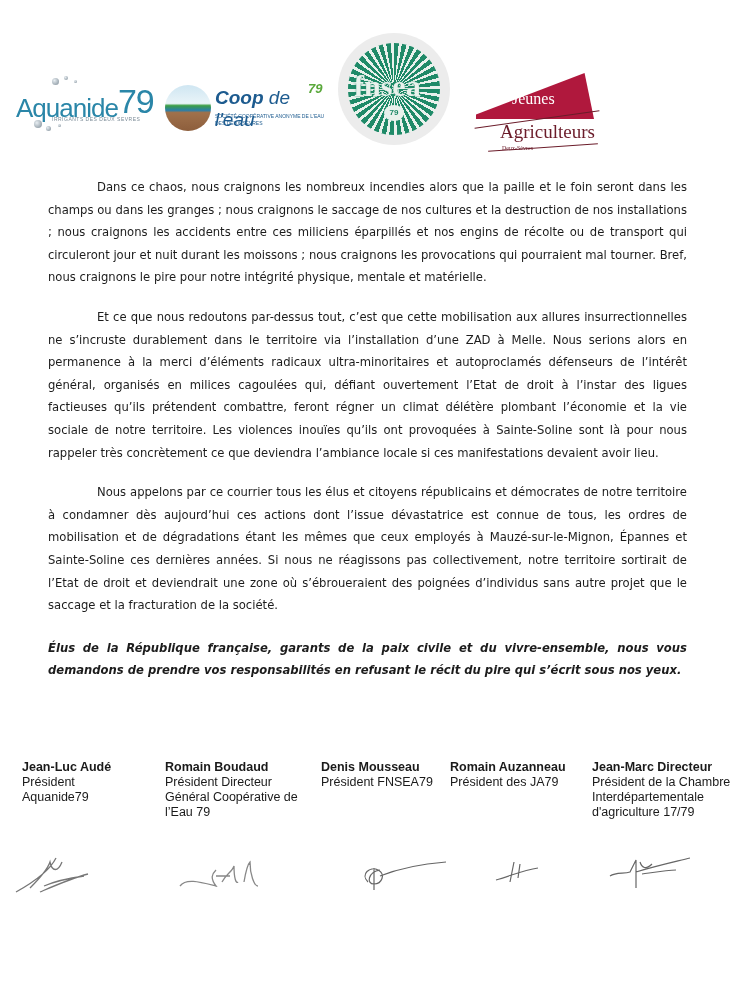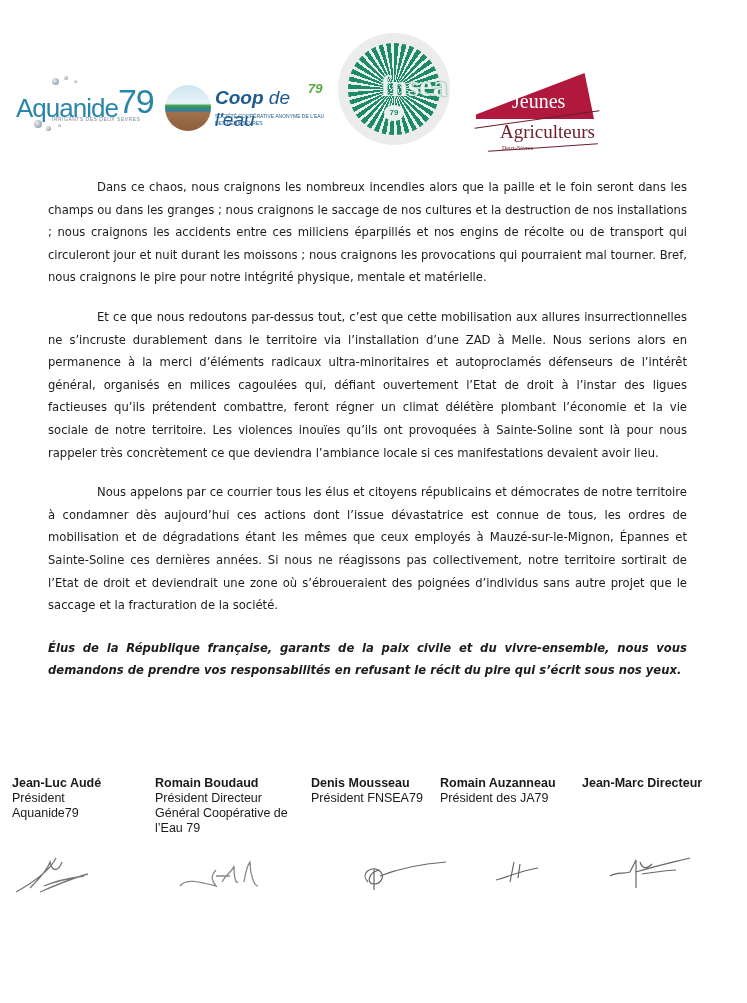--- a/index.html
+++ b/index.html
@@ -18,46 +18,46 @@
   .coop { left: 163px; top: 82px; width: 170px; height: 55px; }
   .coop .disc { position: absolute; left: 2px; top: 3px; width: 46px; height: 46px; border-radius: 50%; overflow: hidden; background: linear-gradient(#cfe6f2 0%, #e9f4f8 40%, #3b9e46 45%, #2a7fa8 55%, #a0714b 60%, #8d5e3c 100%); }
   .coop .title { position: absolute; left: 52px; top: 5px; font-family: "Liberation Sans", sans-serif; font-size: 19px; font-weight: bold; color: #1d5b8f; }
   .coop .title i { font-weight: bold; }
   .coop .num { position: absolute; left: 145px; top: -1px; font-family: "Liberation Sans", sans-serif; font-size: 13px; font-weight: bold; font-style: italic; color: #5aa83b; }
   .coop .sub { position: absolute; left: 52px; top: 31px; font-family: "Liberation Sans", sans-serif; font-size: 5px; line-height: 7px; color: #1d5b8f; width: 110px; }
 
   
   .fnsea { left: 338px; top: 33px; width: 112px; height: 112px; border-radius: 50%; background: #ececec; }
   .fnsea .inner { position: absolute; left: 10px; top: 10px; width: 92px; height: 92px; border-radius: 50%; background: repeating-conic-gradient(#1f8a68 0deg 6deg, #e9f1ec 6deg 10deg); }
-  .fnsea .word { position: absolute; left: 16px; top: 36px; font-family: "Liberation Serif", serif; font-size: 30px; font-weight: bold; color: #e9f1ec; text-shadow: 0 0 2px #1f8a68; margin-left: 27px; }
+  .fnsea .word { position: absolute; left: 16px; top: 36px; font-family: "Liberation Serif", serif; font-size: 30px; font-weight: bold; color: #e9f1ec; text-shadow: 0 0 2px #1f8a68; }
   .fnsea .num { position: absolute; left: 46px; top: 72px; width: 20px; height: 16px; border-radius: 50%; background: #e9f1ec; font-family: "Liberation Sans", sans-serif; font-size: 8px; font-weight: bold; color: #1f8a68; text-align: center; line-height: 16px; }
 
   
   .ja { left: 468px; top: 55px; width: 135px; height: 100px; }
   .ja .banner { position: absolute; left: 8px; top: 18px; width: 118px; height: 46px; background: #b0183d; clip-path: polygon(0 90%, 92% 0, 100% 100%, 0 100%); }
-  .ja .jeunes { position: absolute; left: 44px; top: 35px; font-family: "Liberation Serif", serif; font-size: 20px; color: #ffffff; }
+  .ja .jeunes { position: absolute; left: 44px; top: 35px; font-family: "Liberation Serif", serif; font-size: 16px; color: #ffffff; }
   .ja .agri { position: absolute; left: 32px; top: 66px; font-family: "Liberation Serif", serif; font-size: 19px; color: #6b1c2a; }
   .ja .line { position: absolute; height: 1px; background: #6b1c2a; }
   .ja .dep { position: absolute; left: 34px; top: 90px; font-family: "Liberation Serif", serif; font-size: 6px; color: #6b1c2a; }
 
   
   .chamb { left: 612px; top: 38px; width: 120px; height: 122px; }
   .chamb .mark { position: absolute; left: 16px; top: 2px; width: 70px; height: 58px; }
   .chamb .t1 { position: absolute; left: 6px; top: 60px; font-family: "Liberation Sans", sans-serif; font-size: 11px; font-weight: bold; color: #d92432; white-space: nowrap; }
   .chamb .t2 { position: absolute; left: 12px; top: 73px; font-family: "Liberation Sans", sans-serif; font-size: 11px; font-weight: bold; color: #2e9e3d; white-space: nowrap; }
   .chamb .t3 { position: absolute; left: 6px; top: 87px; font-family: "Liberation Sans", sans-serif; font-size: 7px; line-height: 9px; color: #d92432; white-space: pre-line; }
 
   
   .text { position: absolute; left: 48px; top: 176px; width: 647px; font-family: "DejaVu Sans", sans-serif; font-size: 11.6px; line-height: 22.6px; text-align: justify; color: #1c1c1c; }
   .text p { margin: 0 8px 17px 0; text-indent: 49px; }
   .text p.call { text-indent: 0; font-weight: bold; font-style: italic; margin-top: 20px; }
 
   
   .signers { position: absolute; top: 760px; left: 0; width: 747px; font-family: "Liberation Sans", sans-serif; font-size: 12.5px; line-height: 15px; color: #1a1a1a; }
-  .signer { position: absolute; top: 16px; }
+  .signer { position: absolute; top: 0; margin-left: 10px; }
   .signer .name { font-weight: bold; display: block; }
   .signer .role { display: block; white-space: pre-line; }
   .sig { position: absolute; top: 848px; }
 </style>
 </head>
 <body>
 
 <div class="logos">
 
   <div class="logo aquanide">
@@ -117,20 +117,23 @@
   <div class="signer" style="left:311px;">
     <span class="name">Denis Mousseau</span>
     <span class="role">Président FNSEA79</span>
   </div>
   <div class="signer" style="left:440px;">
     <span class="name">Romain Auzanneau</span>
     <span class="role">Président des JA79</span>
   </div>
   <div class="signer" style="left:582px;">
     <span class="name">Jean-Marc Directeur</span>
+    <span class="role">Président de la Chambre
+Interdépartementale
+d'agriculture 17/79</span>
   </div>
 </div>
 
 <svg class="sig" style="left:14px;" width="80" height="50" viewBox="0 0 80 50">
   <path d="M2 44 C20 34 36 22 42 10 M16 40 C26 30 34 20 36 14 C38 24 44 24 48 14 M26 44 C40 38 58 30 74 26 M30 38 C44 32 56 30 70 28" stroke="#777" stroke-width="1.3" fill="none"></path>
 </svg>
 <svg class="sig" style="left:176px;" width="100" height="50" viewBox="0 0 100 50">
   <path d="M4 38 C10 30 24 34 40 38 C34 30 36 26 40 22 M40 28 L54 28 M46 34 C50 26 56 24 58 18 C58 30 60 36 62 34 M68 34 C70 22 72 16 74 14 C74 26 78 38 82 38" stroke="#888" stroke-width="1.3" fill="none"></path>
 </svg>
 <svg class="sig" style="left:360px;" width="90" height="50" viewBox="0 0 90 50">

